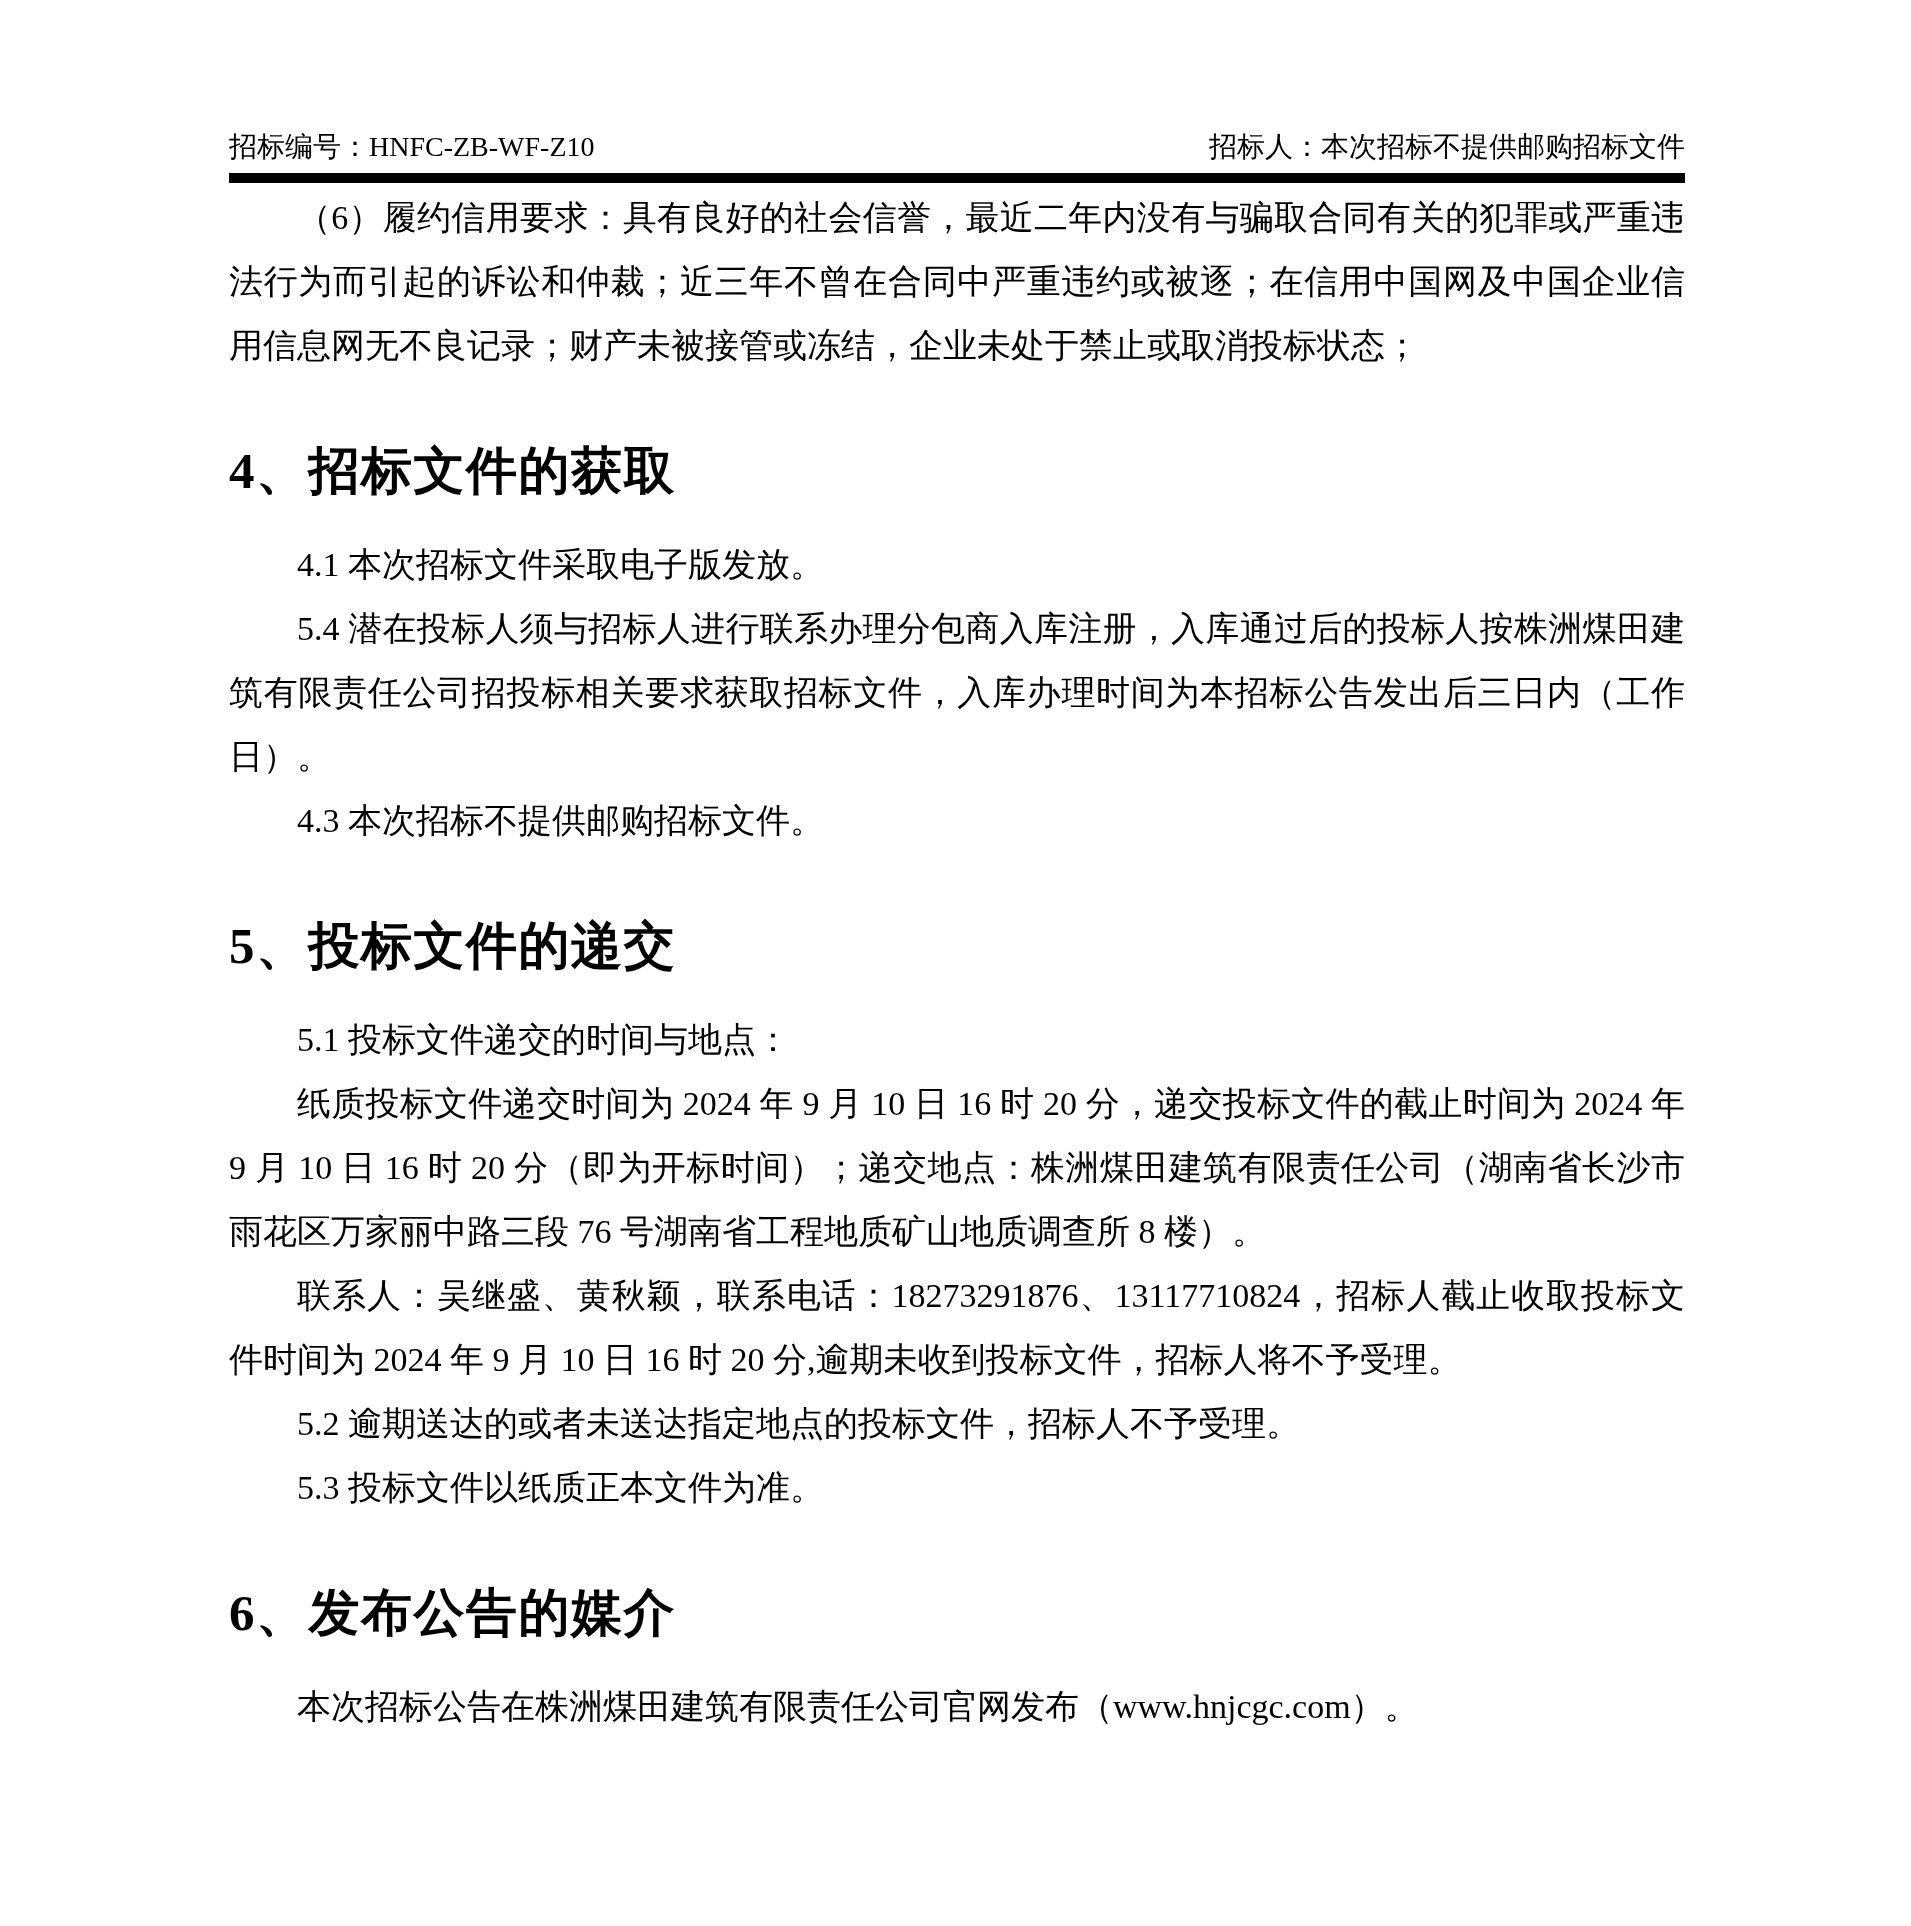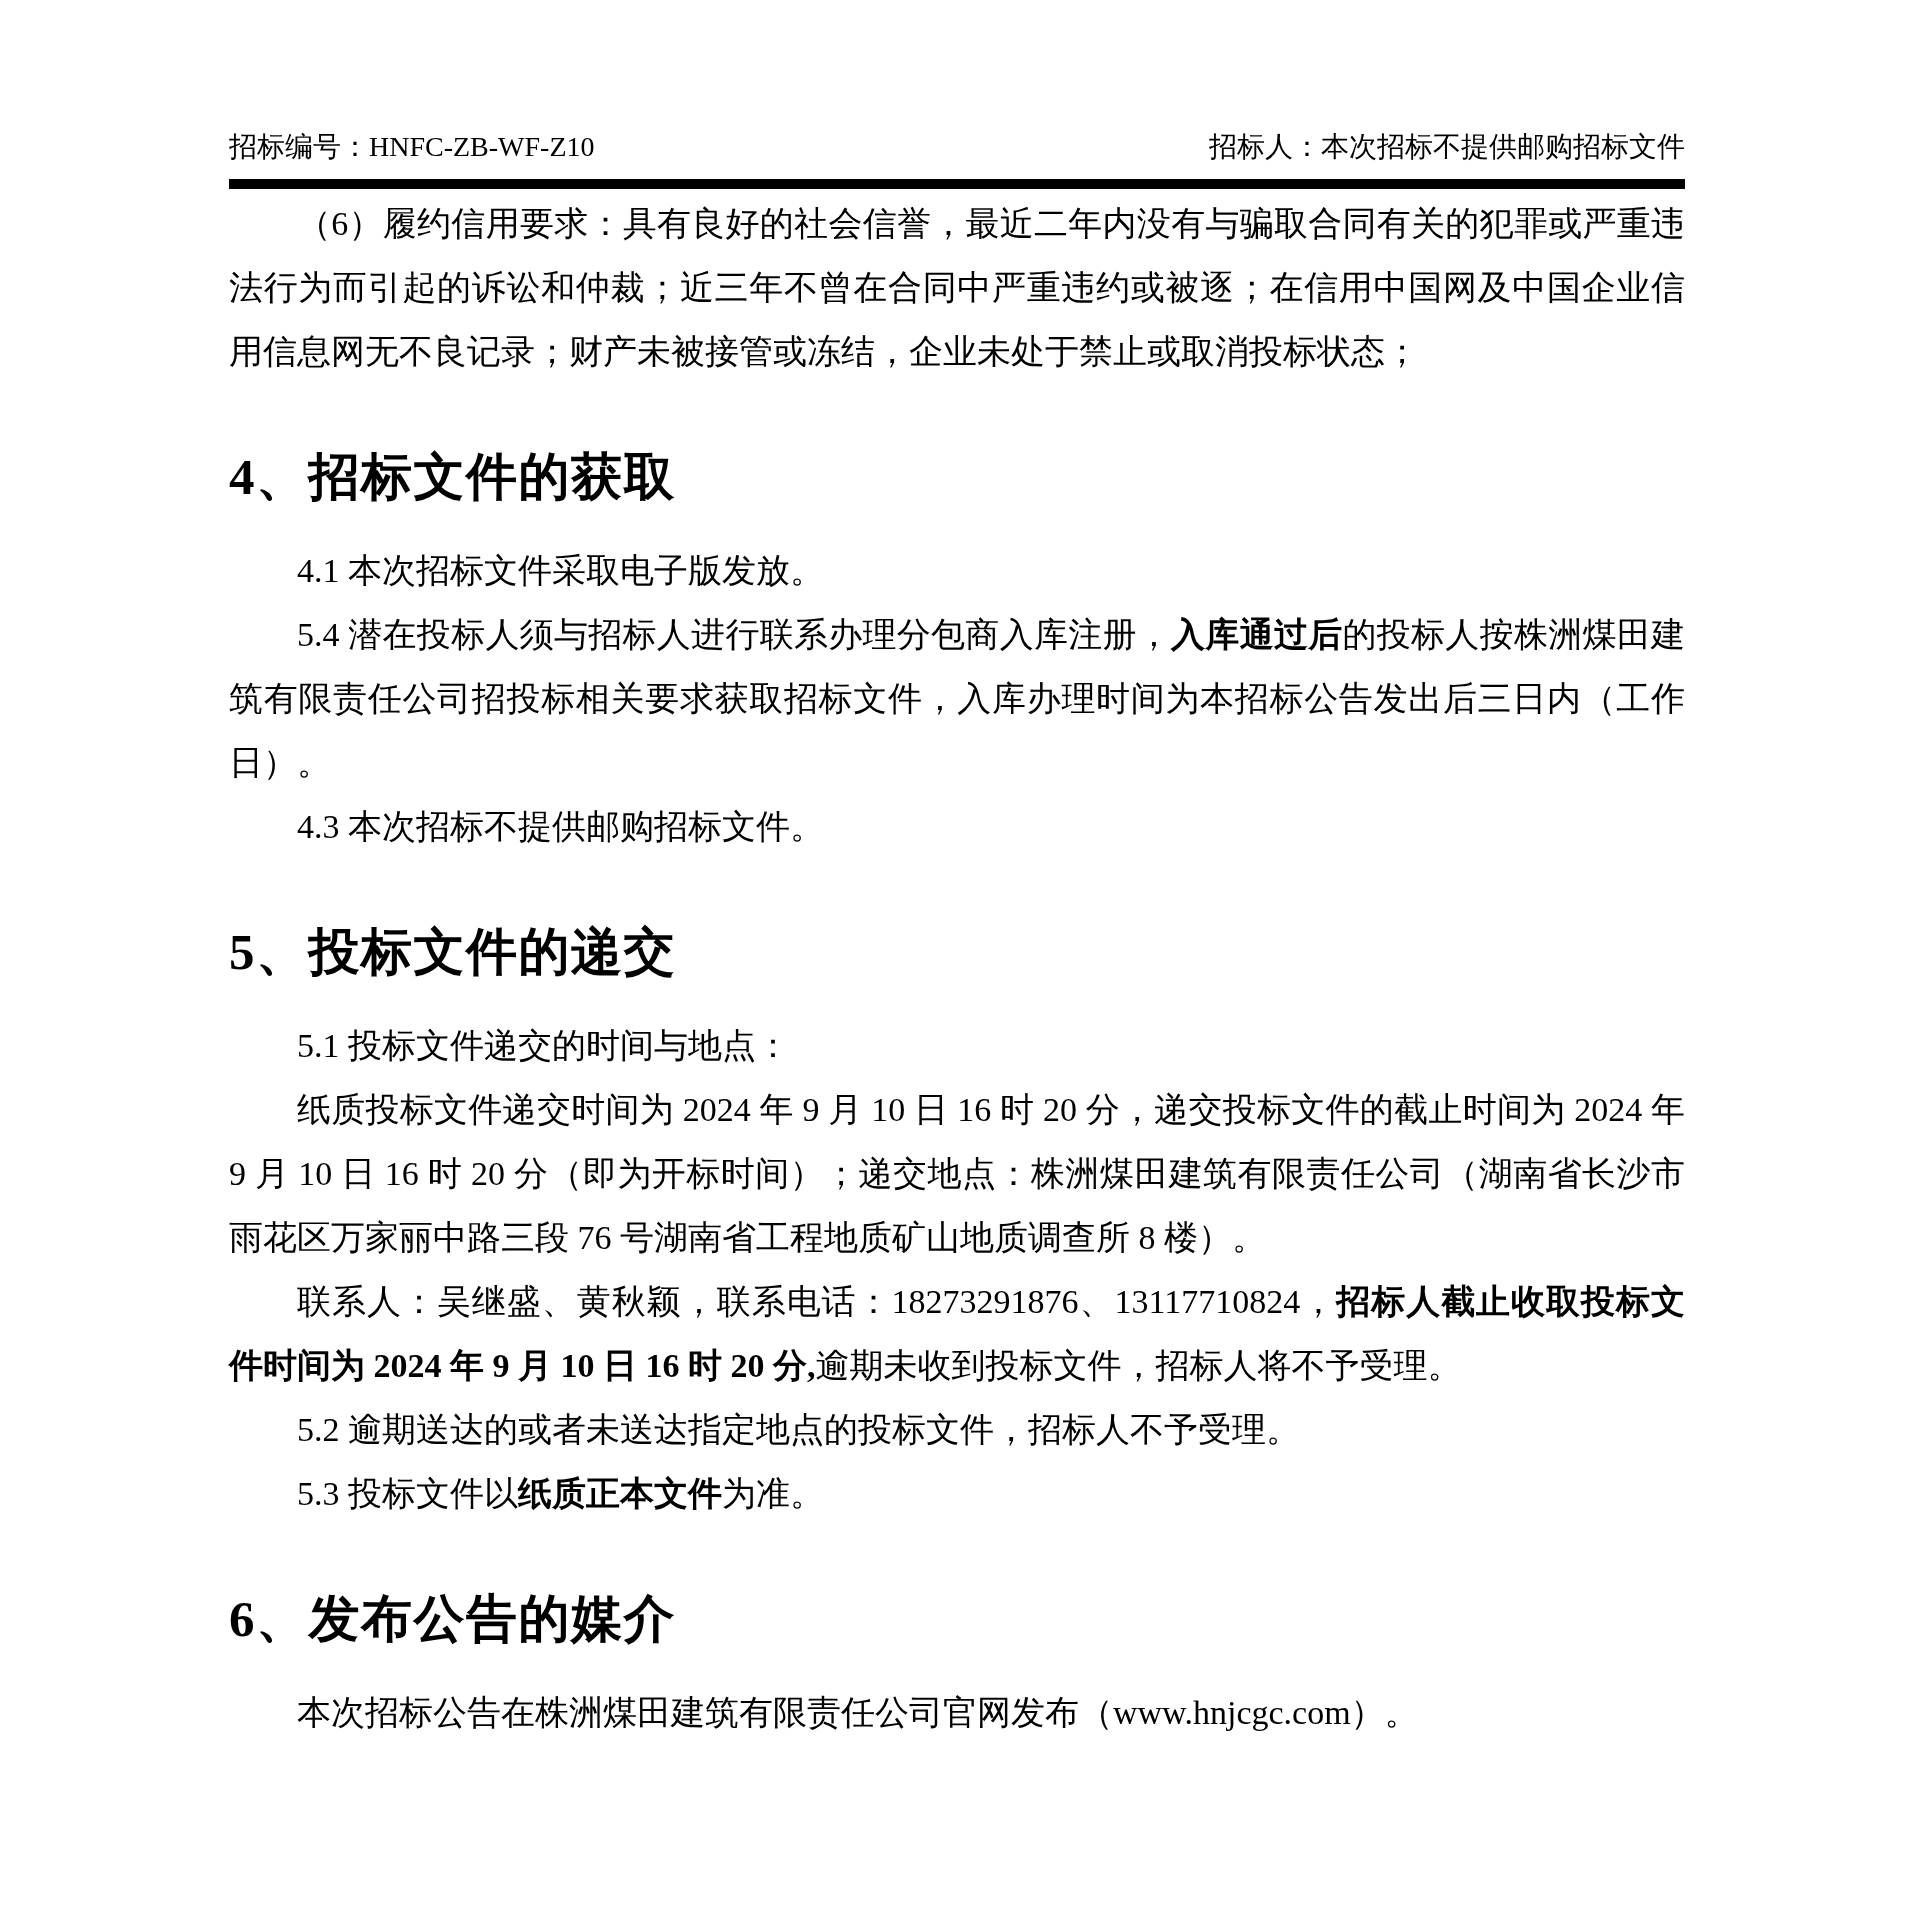--- a/index.html
+++ b/index.html
@@ -21,40 +21,40 @@
     left: 229px;
     top: 127px;
     width: 1456px;
   }
   .hdr {
     display: flex;
     justify-content: space-between;
     align-items: flex-end;
     font-size: 28px;
     line-height: 39px;
-    padding-bottom: 13px;
+    padding-bottom: 7px;
     border-bottom: 10px solid #000000;
   }
   .blocks { margin-top: 3.1px; }
   .para {
     margin: 0;
     font-size: 34px;
     line-height: 64px;
     text-indent: 2em;
     text-align: justify;
   }
   .heading {
     margin: 53px 0 21px 0;
     font-size: 51px;
     line-height: 81px;
     font-weight: bold;
     text-indent: 0;
     letter-spacing: 1.5px;
   }
-  .b { font-weight: bold; }
+  .b { font-weight: normal; }
 </style>
 </head>
 <body>
 
 <div class="page">
   <div class="content">
     <div class="hdr">
       <span>招标编号：HNFC-ZB-WF-Z10</span>
       <span>招标人：本次招标不提供邮购招标文件</span>
     </div>

